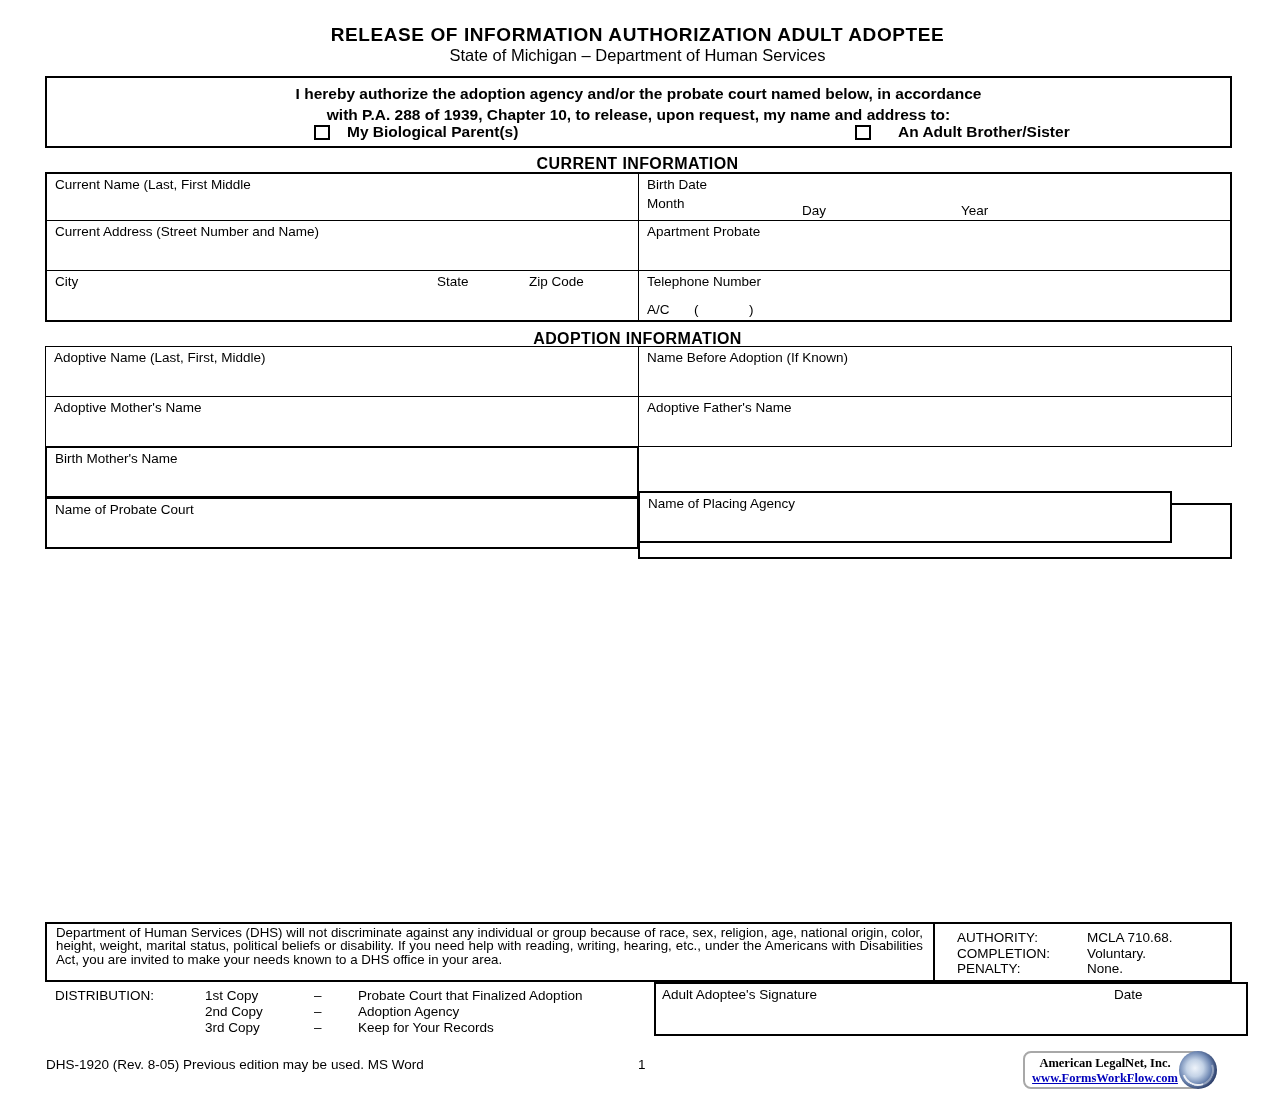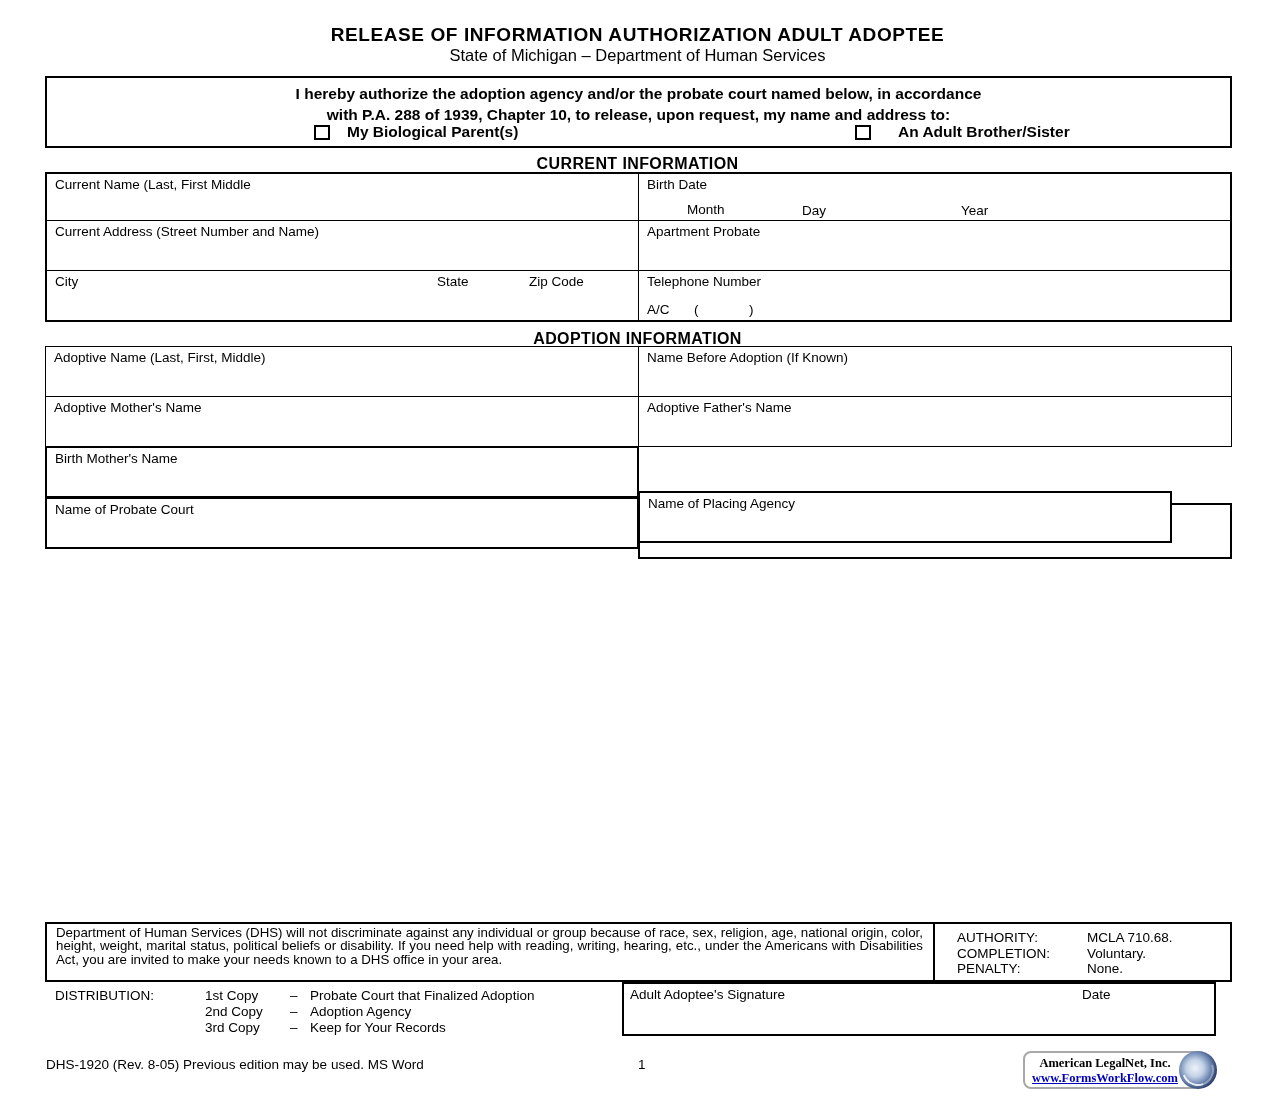--- a/index.html
+++ b/index.html
@@ -60,26 +60,26 @@
   .notice-text {
     width:888px; border-right:2px solid #000; box-sizing:border-box;
     padding:2px 10px 2px 9px; font-size:13.3px; line-height:13.4px;
     text-align:justify;
   }
   .authority-panel { flex:1; padding:6px 0 0 22px; box-sizing:border-box; }
   .authority-row { display:flex; font-size:13.5px; line-height:15.5px; }
   .authority-row .alabel { width:130px; }
   
   .sig-box {
-    position:absolute; left:622px; top:982px; width:594px; height:54px;
+    position:absolute; left:654px; top:982px; width:594px; height:54px;
     border:2px solid #000; box-sizing:border-box;
   }
   
   .dist-label { position:absolute; left:55px; top:988px; font-size:13.5px; }
-  .dist-row { position:absolute; left:205px; display:flex; font-size:13.5px; }
+  .dist-row { position:absolute; left:205px; display:flex; font-size:13.5px;gap:24px; }
   .dist-row .copy { width:85px; }
   .dist-row .dash { width:20px; }
   
   .footer-id { position:absolute; left:46px; top:1057px; font-size:13.5px; }
   .footer-page { position:absolute; left:638px; top:1057px; font-size:13.5px; }
   .logo-box {
     position:absolute; left:1023px; top:1051px; width:178px; height:38px;
     border:2px solid #a8a8a8; border-radius:8px; box-sizing:border-box;
     background:#fff; text-align:center; padding-top:3px;
   }
@@ -116,21 +116,21 @@
 
   <div class="section-head" style="top:155px;">CURRENT INFORMATION</div>
 
   <div class="ci-table">
     <div class="ci-row r1">
       <div class="ci-left">
         <span class="flabel">Current Name (Last, First Middle</span>
       </div>
       <div class="ci-right">
         <span class="flabel">Birth Date</span>
-        <span class="sub" style="left:8px; bottom:3px;margin-left:40px;">Month</span>
+        <span class="sub" style="left:8px; bottom:9px;">Month</span>
         <span class="sub" style="left:163px; bottom:2px;">Day</span>
         <span class="sub" style="left:322px; bottom:2px;">Year</span>
       </div>
     </div>
     <div class="ci-row r2">
       <div class="ci-left">
         <span class="flabel">Current Address (Street Number and Name)</span>
       </div>
       <div class="ci-right">
         <span class="flabel">Apartment Probate</span>

